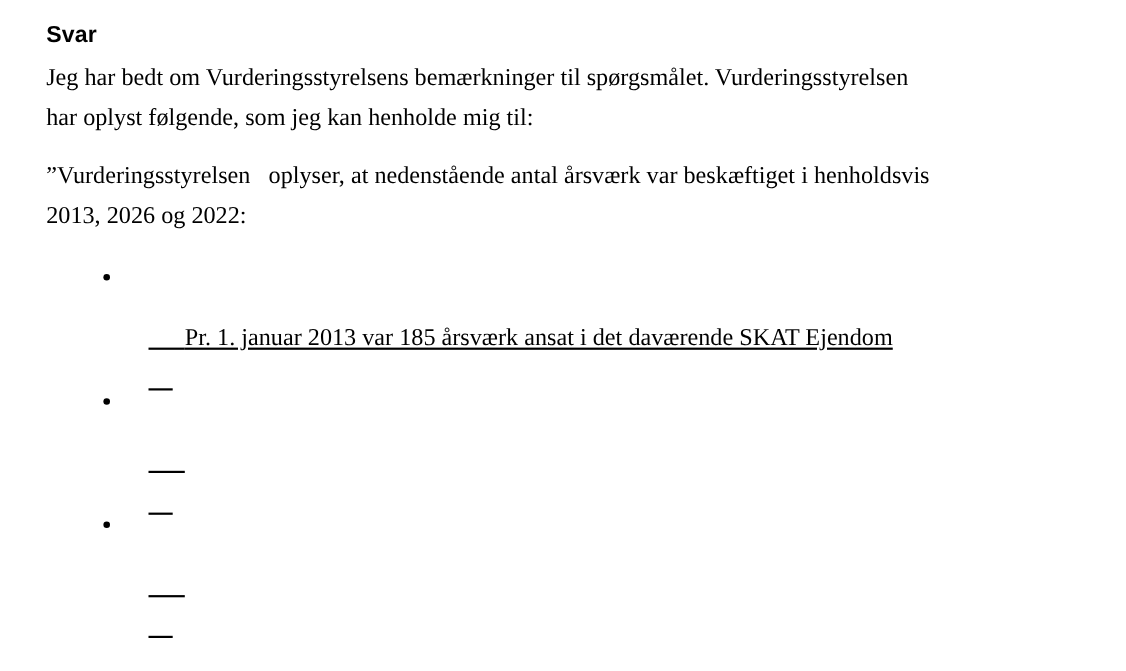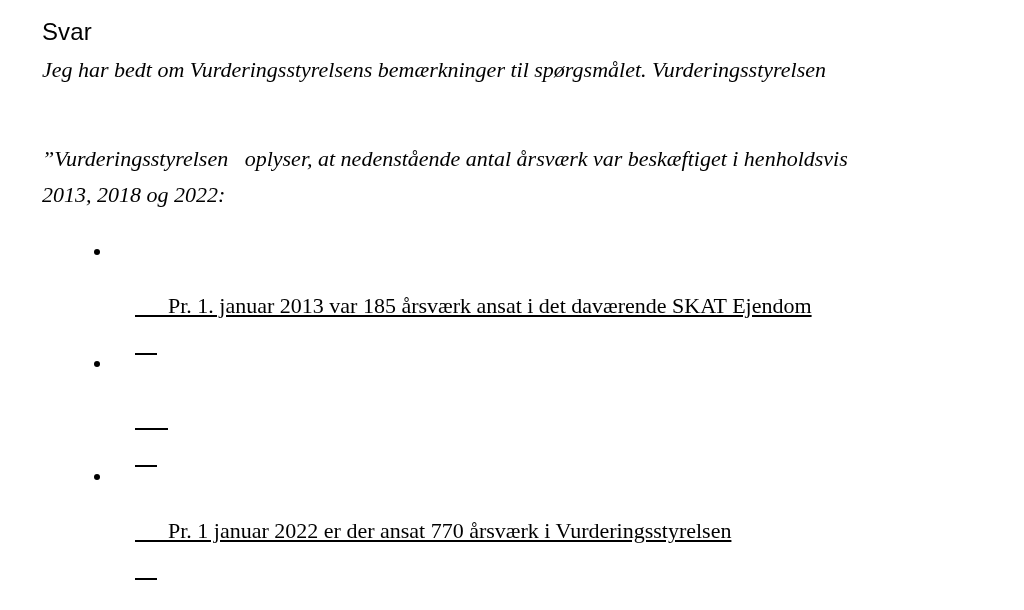--- a/index.html
+++ b/index.html
@@ -11,38 +11,37 @@
     width: 1024px;
     height: 610px;
     overflow: hidden;
     color: #000000;
   }
   .doc {
     padding: 21px 30px 0 42px;
   }
   .doc-heading {
     font-family: "Liberation Sans", sans-serif;
-    font-weight: 400;
-    font-size: 24px;
+    font-weight: 700;
+    font-size: 21px;
     line-height: 21px;
     letter-spacing: 0.1px;
     white-space: pre;
   }
   .para {
     font-family: "Liberation Serif", serif;
     font-size: 22px;
     line-height: 36.5px;
     margin: 0;
-    font-style: italic;
   }
   .para .line {
     white-space: pre;
   }
   .p1 { margin-top: 10px; }
-  .p2 { margin-top: 52px; }
+  .p2 { margin-top: 16px; }
   .bullet-list {
     margin-top: 36px;
     font-family: "Liberation Serif", serif;
     font-size: 22px;
     line-height: 37.5px;
     text-decoration: underline;
   }
   .bullet-item {
     position: relative;
     padding-left: 93px;
@@ -60,32 +59,33 @@
 </style>
 </head>
 <body>
 
 <div class="doc">
 
   <div class="doc-heading">Svar</div>
 
   <div class="para p1">
     <div class="line">Jeg har bedt om Vurderingsstyrelsens bemærkninger til spørgsmålet. Vurderingsstyrelsen</div>
+    <div class="line">har oplyst følgende, som jeg kan henholde mig til:</div>
   </div>
 
   <div class="para p2">
     <div class="line">”Vurderingsstyrelsen   oplyser, at nedenstående antal årsværk var beskæftiget i henholdsvis</div>
-    <div class="line">2013, 2018 og 2022:</div>
+    <div class="line">2013, 2026 og 2022:</div>
   </div>
 
   <div class="bullet-list">
     <div class="bullet-item">
       <span class="bullet-dot"></span><span>Pr. 1. januar 2013 var 185 årsværk ansat i det daværende SKAT Ejendom</span>
     </div>
     <div class="bullet-item">
       <span class="bullet-dot"></span>
     </div>
     <div class="bullet-item">
-      <span class="bullet-dot"></span><span>Pr. 1 januar 2022 er der ansat 770 årsværk i Vurderingsstyrelsen</span>
+      <span class="bullet-dot"></span>
     </div>
   </div>
 
 </div>
 
 </body></html>

